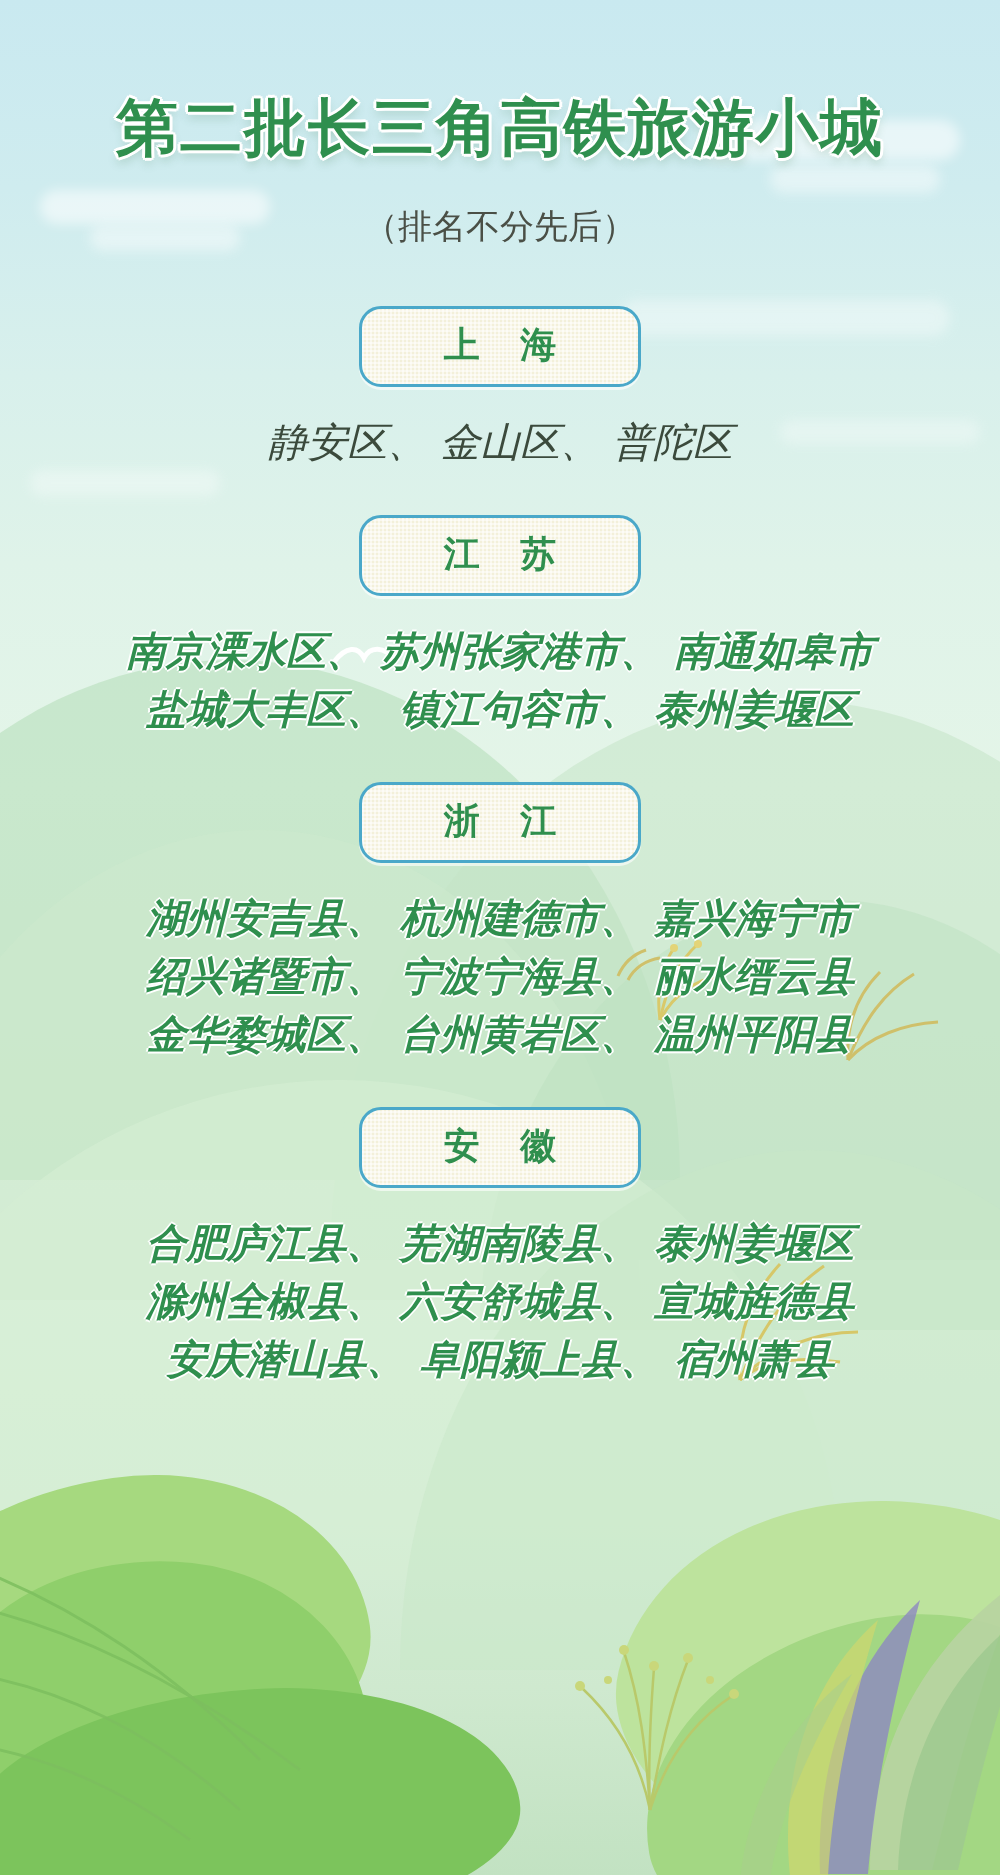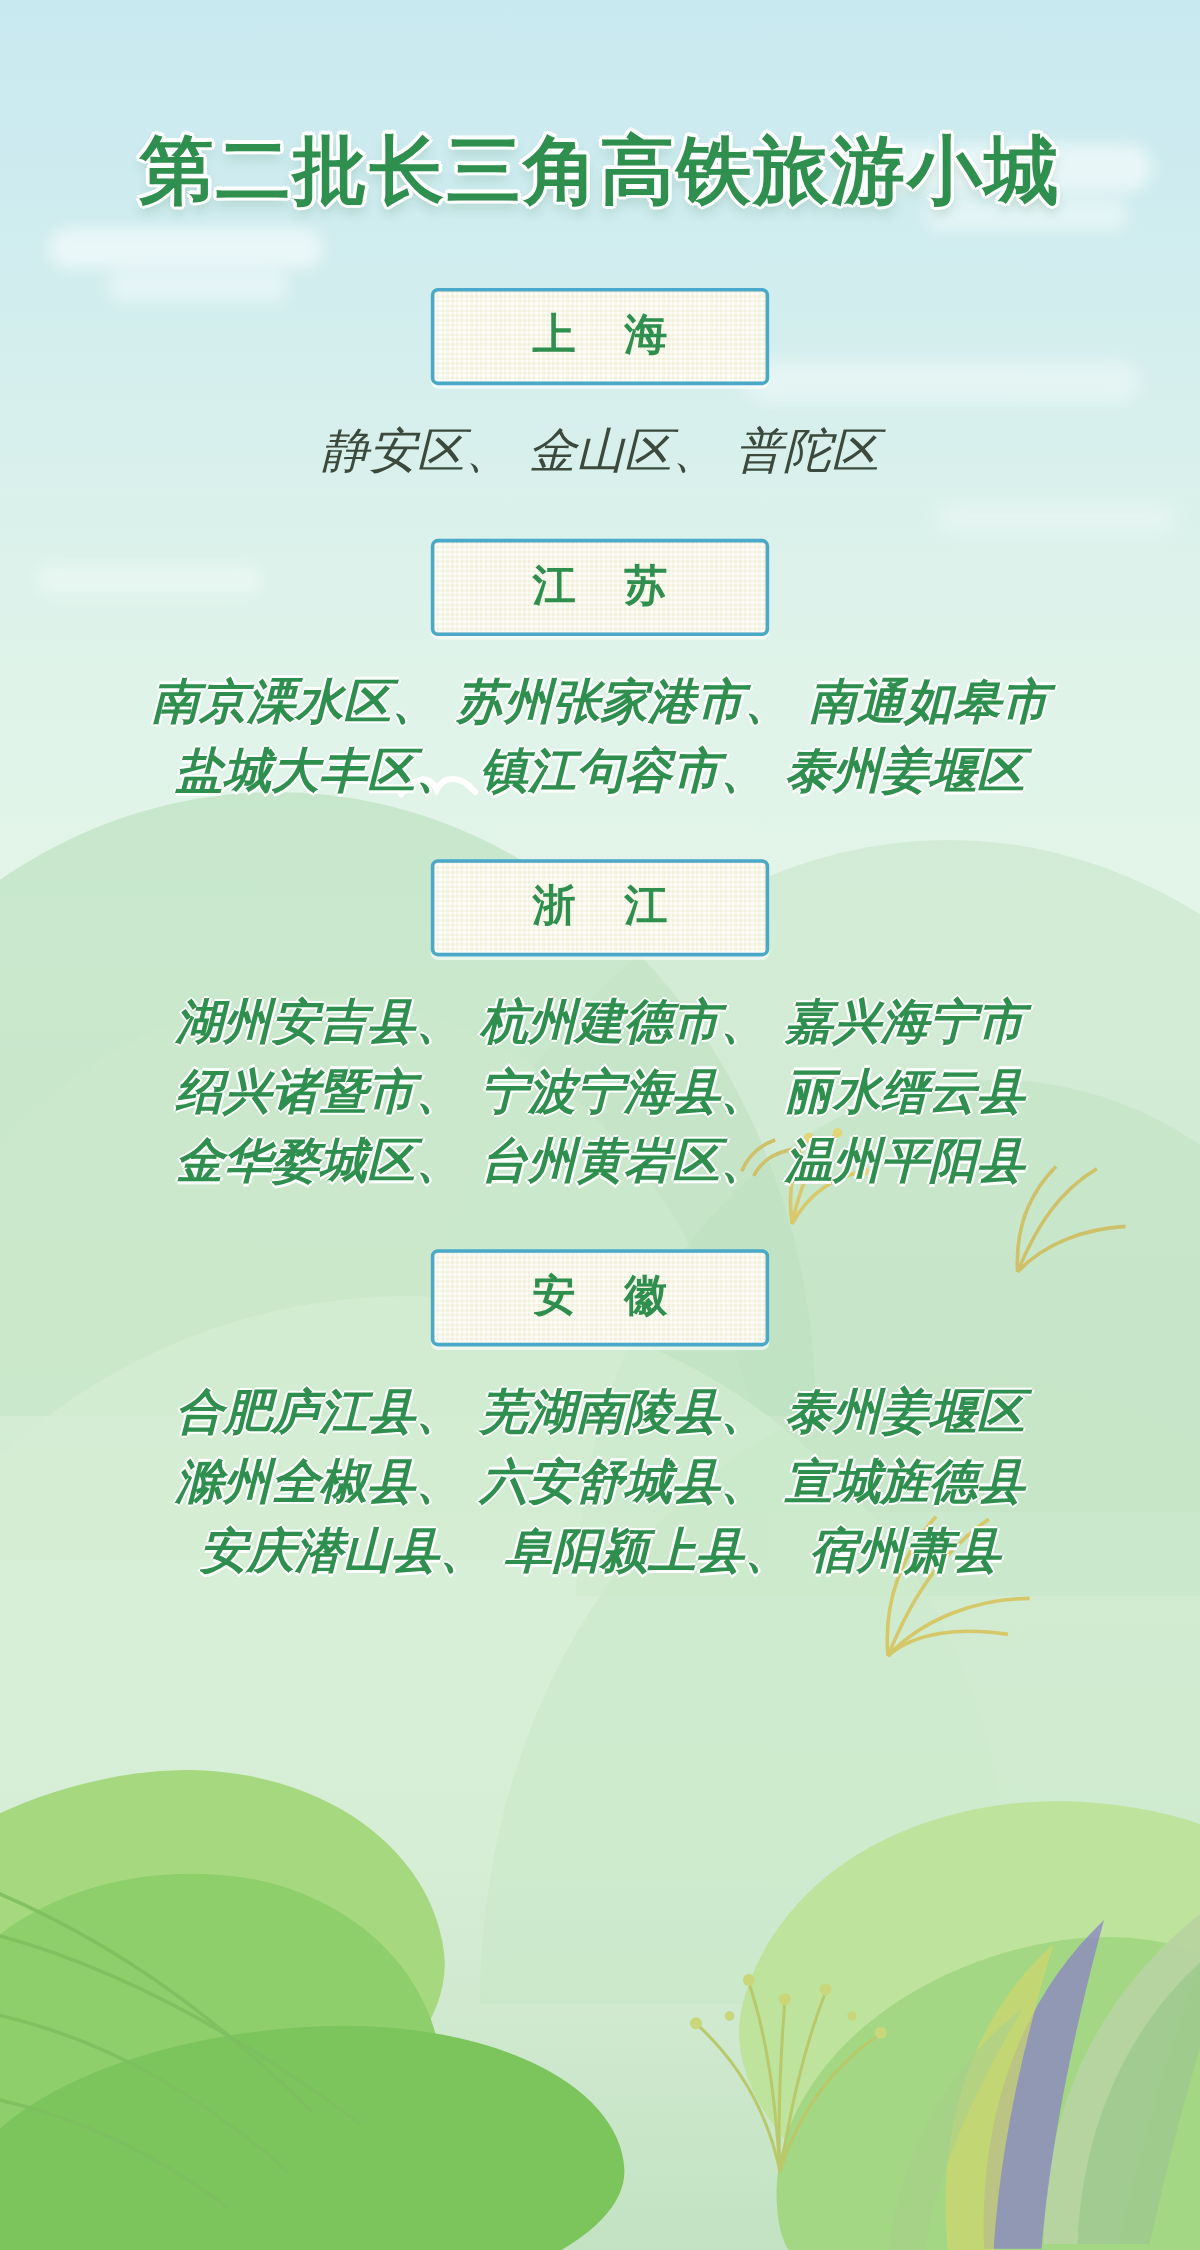--- a/index.html
+++ b/index.html
@@ -118,21 +118,21 @@
 
   .sprig { position: absolute; }
 
   
   .content {
     position: relative;
     z-index: 5;
     width: 1000px;
   }
   .title {
-    margin: 14px;
+    margin: 0;
     padding-top: 86px;
     text-align: center;
     font-size: 62px;
     font-weight: 900;
     letter-spacing: 2px;
     color: #2f8f4e;
     font-family: "DejaVu Sans", "Liberation Sans", sans-serif;
     text-shadow:
       3px 0 0 #ffffff, -3px 0 0 #ffffff, 0 3px 0 #ffffff, 0 -3px 0 #ffffff,
       2px 2px 0 #ffffff, -2px 2px 0 #ffffff, 2px -2px 0 #ffffff, -2px -2px 0 #ffffff,
@@ -162,21 +162,21 @@
     font-weight: 700;
     letter-spacing: 14px;
     text-indent: 14px;
     color: #2f8f4e;
     font-family: "DejaVu Sans", "Liberation Sans", sans-serif;
     background-color: #f3f0da;
     background-image:
       repeating-linear-gradient(0deg, rgba(255,255,255,.55) 0 2px, rgba(0,0,0,0) 2px 4px),
       repeating-linear-gradient(90deg, rgba(255,255,255,.55) 0 2px, rgba(0,0,0,0) 2px 4px);
     border: 3px solid #4aa8c9;
-    border-radius: 6px;
+    border-radius: 22px;
     box-shadow: 0 3px 0 rgba(255,255,255,0.6);
   }
 
   .items {
     margin: 26px auto 0;
     width: 840px;
     text-align: center;
     color: #2f8f4e;
     font-family: "DejaVu Sans", "Liberation Sans", sans-serif;
     font-weight: 700;
@@ -281,20 +281,21 @@
         <path d="M0 40 C120 60, 240 120, 360 210"></path>
         <path d="M40 10 C140 50, 230 110, 320 200"></path>
         <path d="M0 110 C110 120, 210 170, 300 250"></path>
         <path d="M0 180 C90 190, 170 220, 250 280"></path>
       </g>
     </svg>
   </div>
 
   <div class="content">
     <h1 class="title">第二批长三角高铁旅游小城</h1>
+    <p class="subtitle">（排名不分先后）</p>
 
     <div class="section first">
       <div class="badge-wrap">
         <div class="badge">上 海</div>
       </div>
       <div class="items plain">
         <div class="row">静安区、 金山区、 普陀区</div>
       </div>
     </div>
 

